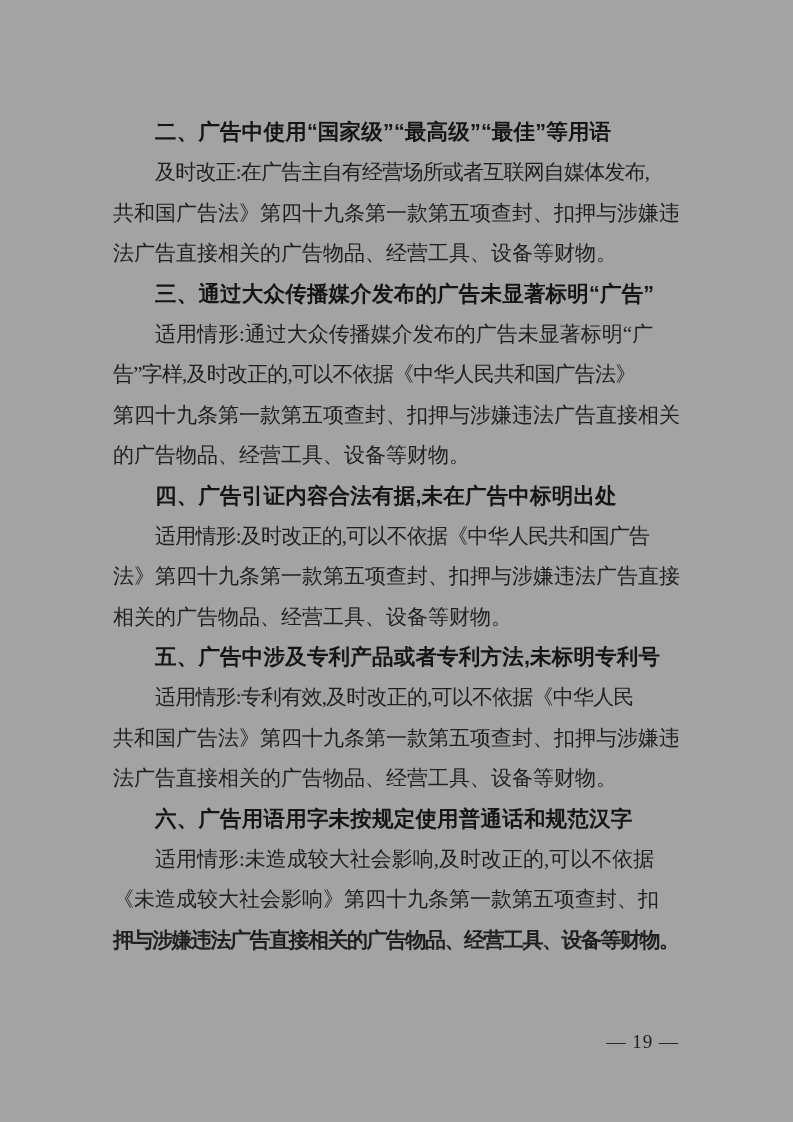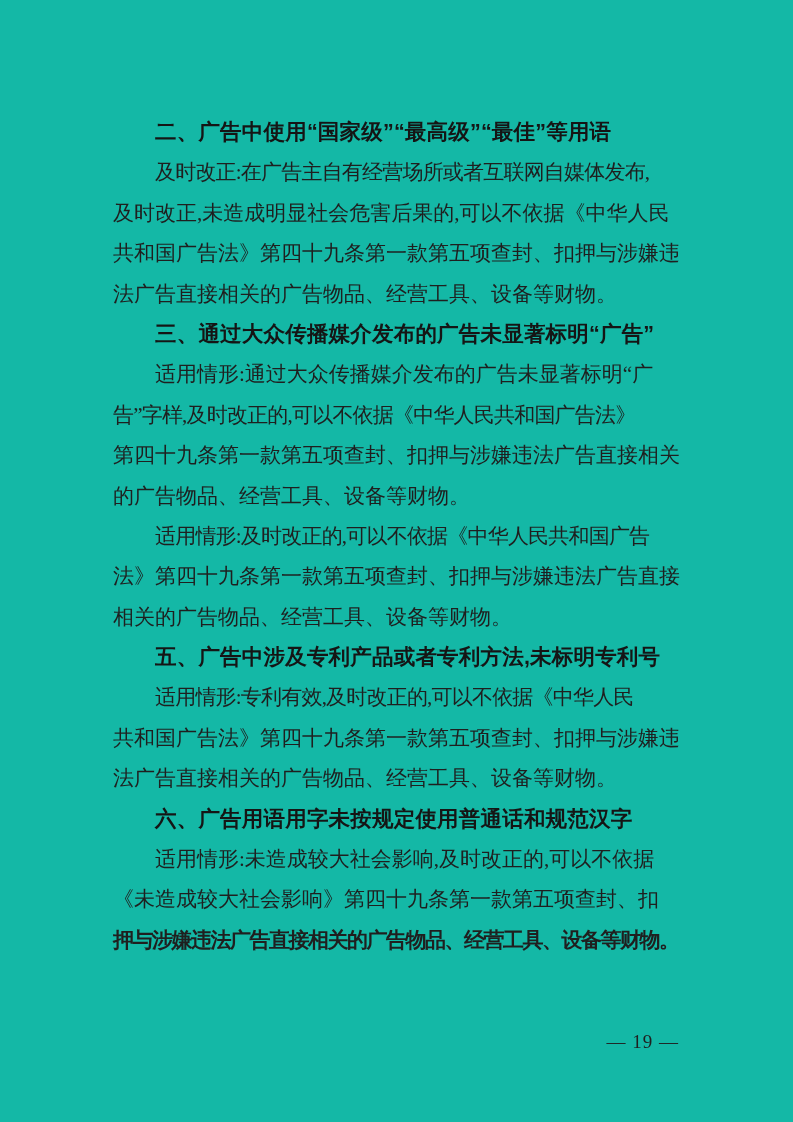--- a/index.html
+++ b/index.html
@@ -12,21 +12,21 @@
     position: relative;
     background: #ffffff;
     overflow: hidden;
   }
   .page {
     position: absolute;
     left: 0;
     top: 0;
     width: 793px;
     height: 1122px;
-    background: #14b8a6;
+    background: #a3a3a3;
     color: #1b1b1b;
   }
   .text-block {
     position: absolute;
     left: 113px;
     top: 112px;
     width: 568px;
   }
   .heading {
     font-family: "Liberation Sans", "DejaVu Sans", sans-serif;
@@ -70,34 +70,34 @@
 </style>
 </head>
 <body>
 
 <div class="page">
   <div class="text-block">
 
     <section>
       <div class="heading">二、广告中使用“国家级”“最高级”“最佳”等用语</div>
       <div class="line first tight">及时改正:在广告主自有经营场所或者互联网自媒体发布,</div>
-      <div class="line">及时改正,未造成明显社会危害后果的,可以不依据《中华人民</div>
       <div class="line">共和国广告法》第四十九条第一款第五项查封、扣押与涉嫌违</div>
       <div class="line">法广告直接相关的广告物品、经营工具、设备等财物。</div>
     </section>
 
     <section>
       <div class="heading">三、通过大众传播媒介发布的广告未显著标明“广告”</div>
       <div class="line first">适用情形:通过大众传播媒介发布的广告未显著标明“广</div>
       <div class="line tight">告”字样,及时改正的,可以不依据《中华人民共和国广告法》</div>
       <div class="line">第四十九条第一款第五项查封、扣押与涉嫌违法广告直接相关</div>
       <div class="line">的广告物品、经营工具、设备等财物。</div>
     </section>
 
     <section>
+      <div class="heading">四、广告引证内容合法有据,未在广告中标明出处</div>
       <div class="line first tight">适用情形:及时改正的,可以不依据《中华人民共和国广告</div>
       <div class="line">法》第四十九条第一款第五项查封、扣押与涉嫌违法广告直接</div>
       <div class="line">相关的广告物品、经营工具、设备等财物。</div>
     </section>
 
     <section>
       <div class="heading">五、广告中涉及专利产品或者专利方法,未标明专利号</div>
       <div class="line first tight">适用情形:专利有效,及时改正的,可以不依据《中华人民</div>
       <div class="line">共和国广告法》第四十九条第一款第五项查封、扣押与涉嫌违</div>
       <div class="line">法广告直接相关的广告物品、经营工具、设备等财物。</div>

